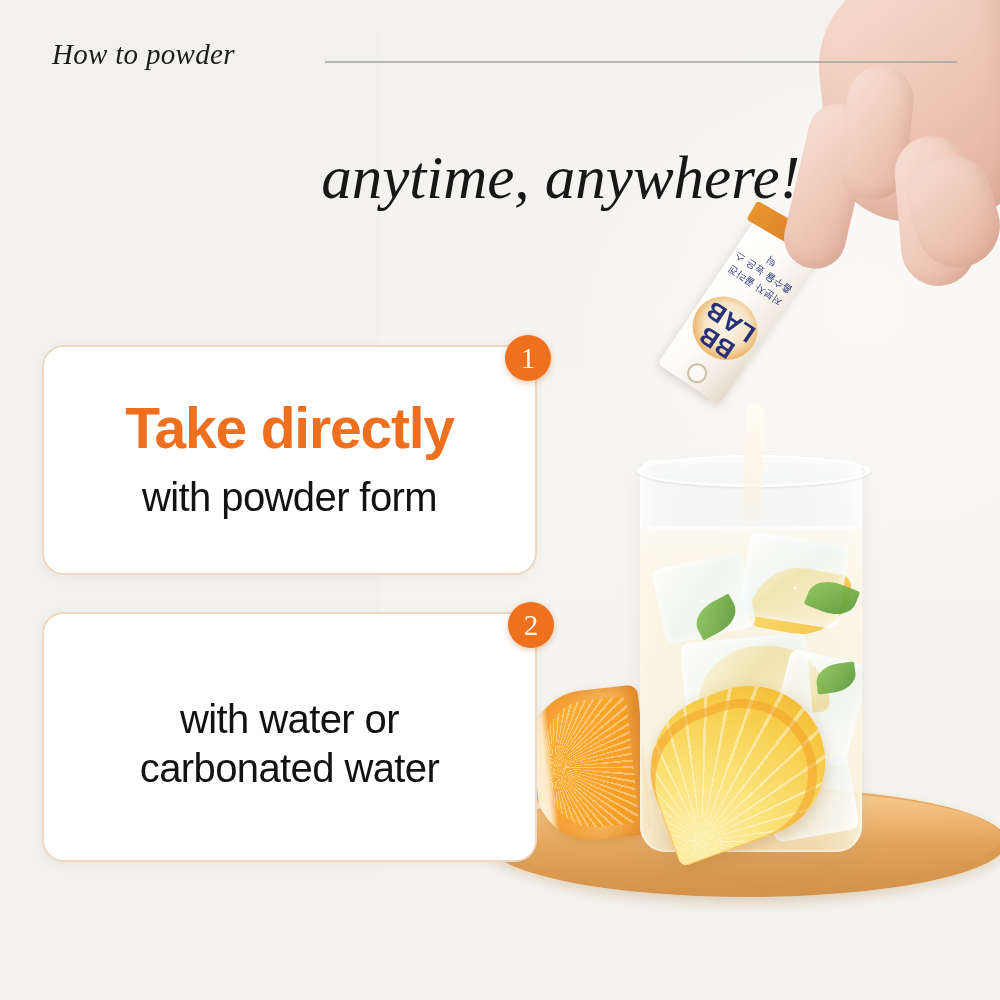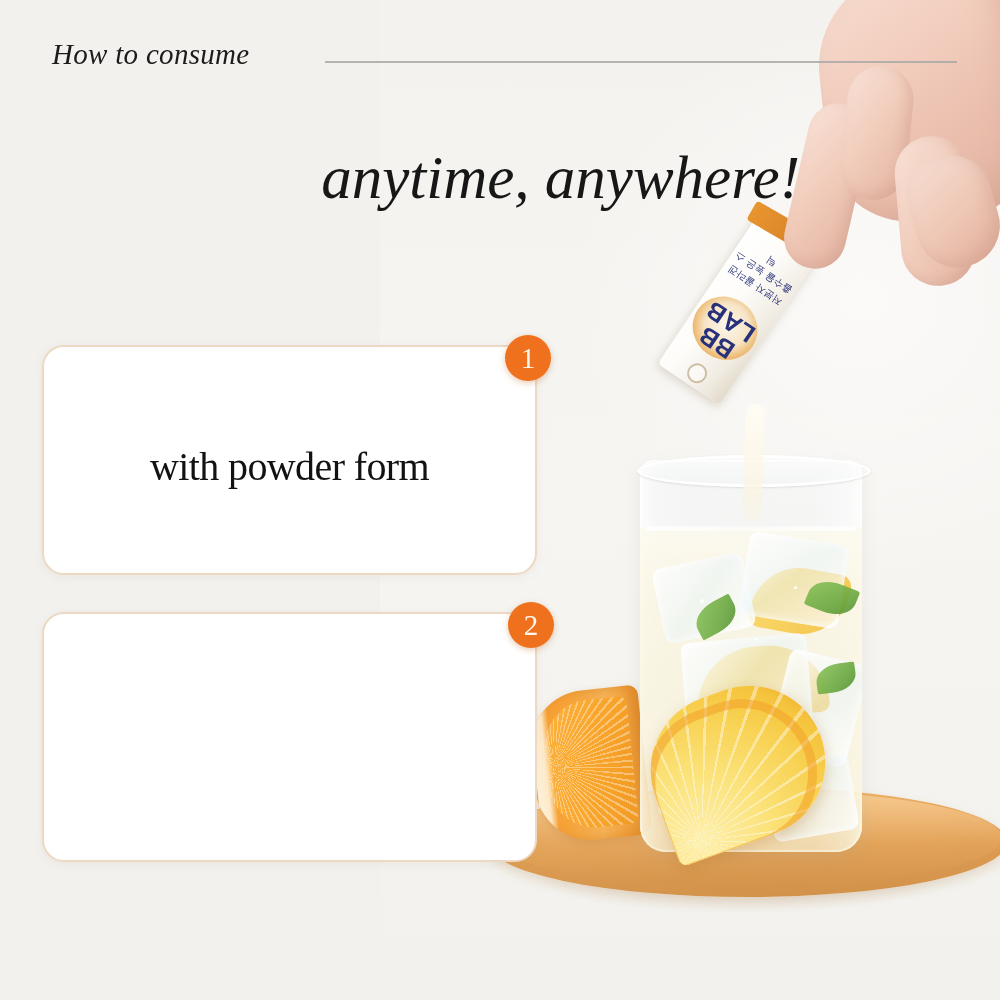--- a/index.html
+++ b/index.html
@@ -463,21 +463,21 @@
     white-space: nowrap;
   }
   .card-sub {
     color: #121212;
     font-size: 40px;
     line-height: 1.22;
     text-align: center;
     margin-top: 14px;
     letter-spacing: -0.6px;
   }
-  .card-sub .ln { display: block; font-family: Liberation Serif, serif; }
+  .card-sub .ln { display: block; }
 
   .badge {
     position: absolute;
     width: 46px;
     height: 46px;
     border-radius: 50%;
     background: #f0711d;
     color: #fff8f0;
     font-family: "Liberation Serif", serif;
     font-size: 29px;
@@ -539,35 +539,40 @@
     <div class="hand">
       <div class="palm"></div>
       <div class="knuckle"></div>
       <div class="finger f1"></div>
       <div class="finger f2"></div>
       <div class="finger f3"></div>
       <div class="thumb"></div>
     </div>
   </div>
 
-  <div class="eyebrow">How to consume</div>
+  <div class="eyebrow">How to powder</div>
   <div class="eyebrow-rule"></div>
 
   <div class="headline">
     <div class="headline-b">anytime, anywhere!</div>
   </div>
 
   <div class="card card-1">
     <div class="card-inner">
+      <div class="card-title">Take directly</div>
       <div class="card-sub">
         <span class="ln">with powder form</span>
       </div>
     </div>
   </div>
   <div class="badge badge-1">1</div>
 
   <div class="card card-2">
     <div class="card-inner">
+      <div class="card-sub">
+        <span class="ln">with water or</span>
+        <span class="ln">carbonated water</span>
+      </div>
     </div>
   </div>
   <div class="badge badge-2">2</div>
 
 </div>
 
 </body></html>

